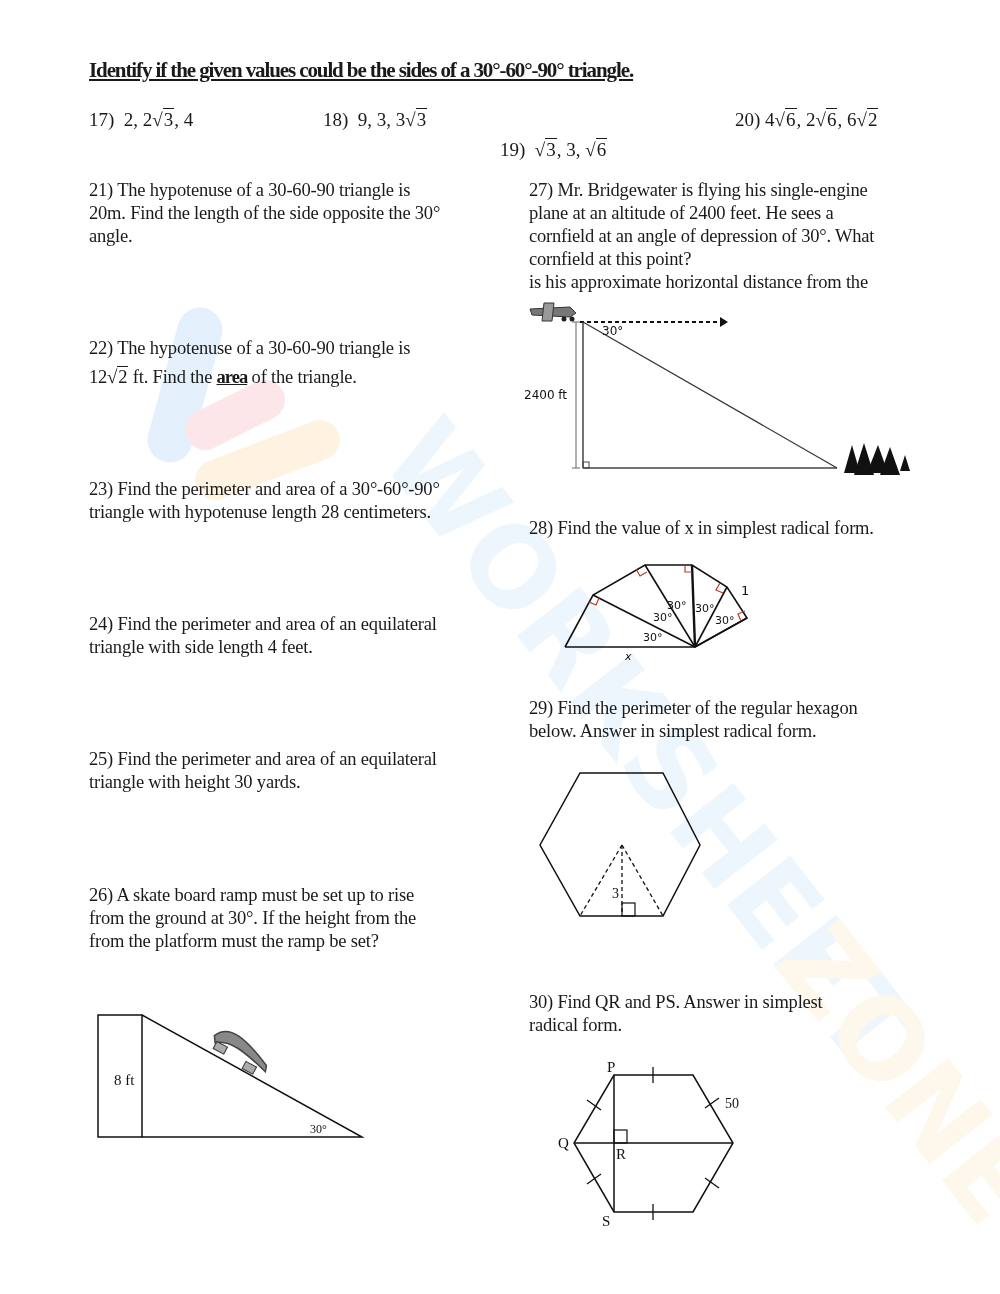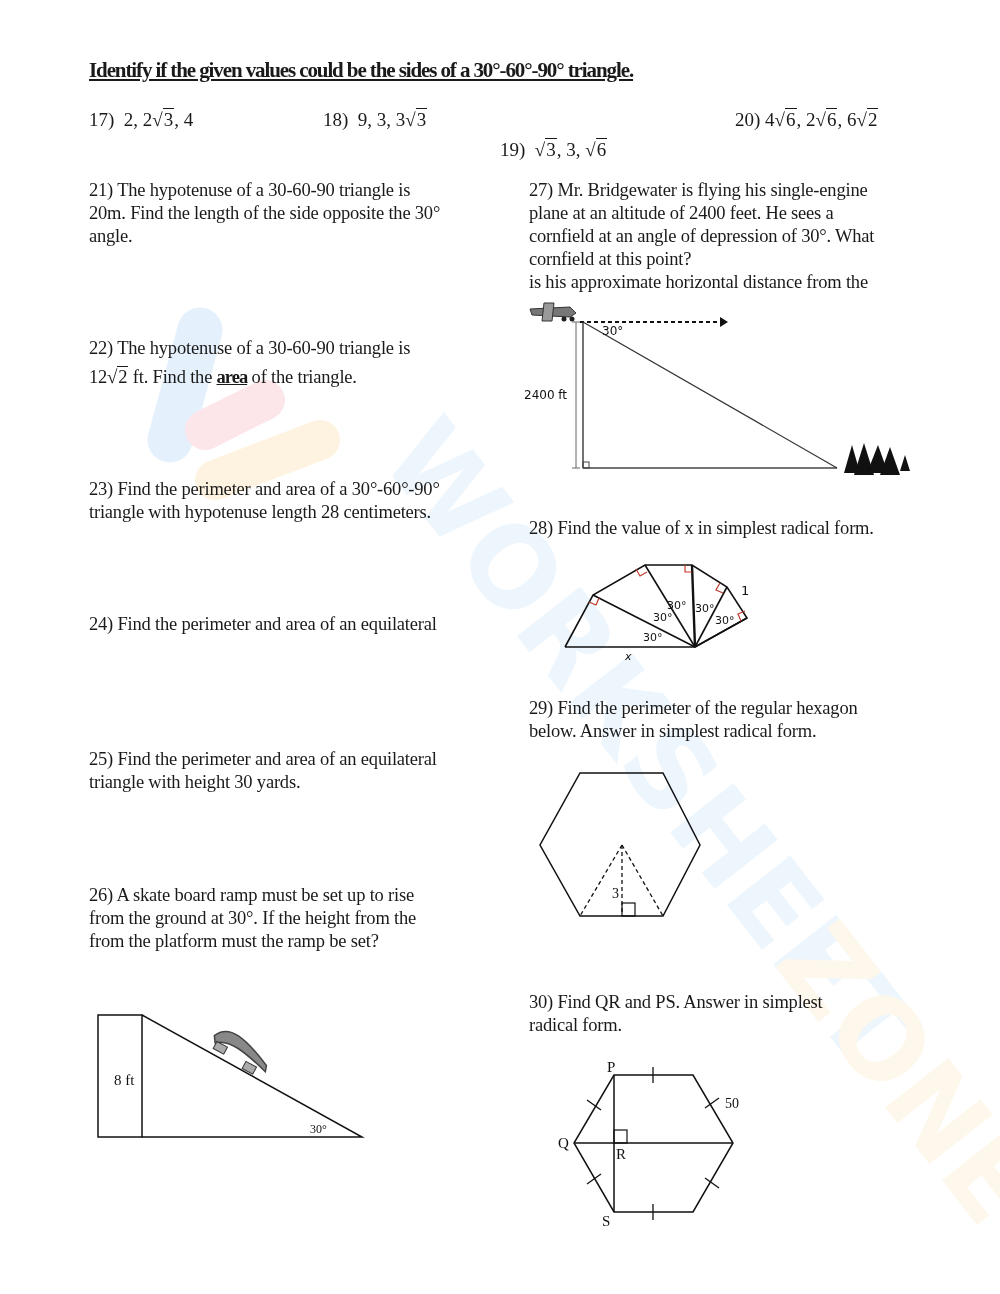--- a/index.html
+++ b/index.html
@@ -75,20 +75,21 @@
   <span class="line" style="margin-top:5px;"><span>12</span><span class="rad"><span class="sym">√</span><span class="over">2</span></span><span> ft. Find the </span><span class="bold-u">area</span><span> of the triangle.</span></span>
 </div>
 
 <div class="abs q" style="left:89px; top:478px;">
   <span class="line">23) Find the perimeter and area of a 30°-60°-90°</span>
   <span class="line">triangle with hypotenuse length 28 centimeters.</span>
 </div>
 
 <div class="abs q" style="left:89px; top:613px;">
   <span class="line">24) Find the perimeter and area of an equilateral</span>
+  <span class="line">triangle with side length 4 feet.</span>
 </div>
 
 <div class="abs q" style="left:89px; top:748px;">
   <span class="line">25) Find the perimeter and area of an equilateral</span>
   <span class="line">triangle with height 30 yards.</span>
 </div>
 
 <div class="abs q" style="left:89px; top:884px;">
   <span class="line">26) A  skate board ramp must be set up to rise</span>
   <span class="line">from the ground at 30°. If the height from the</span>

